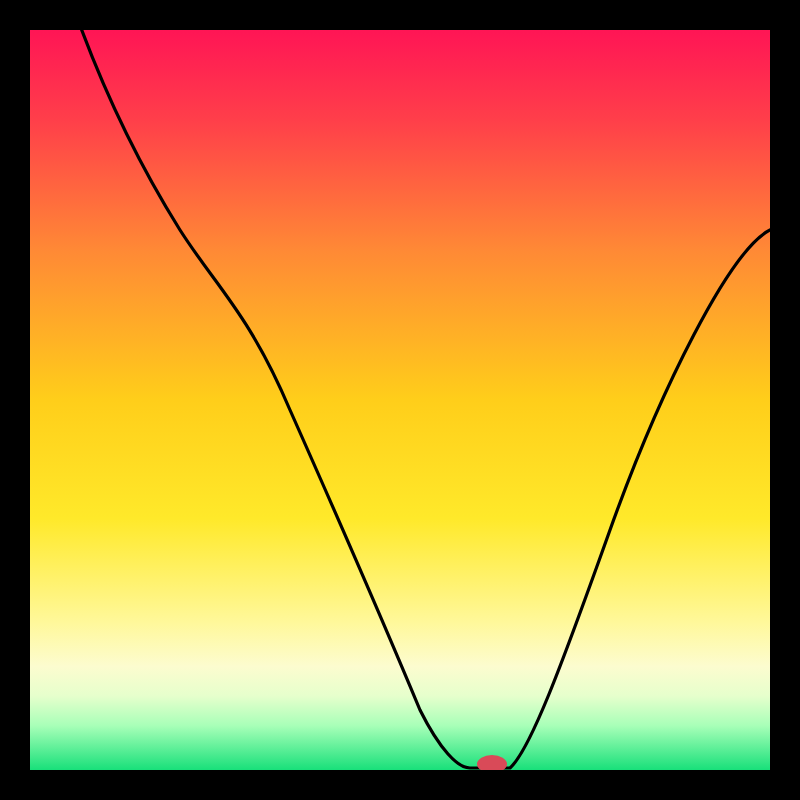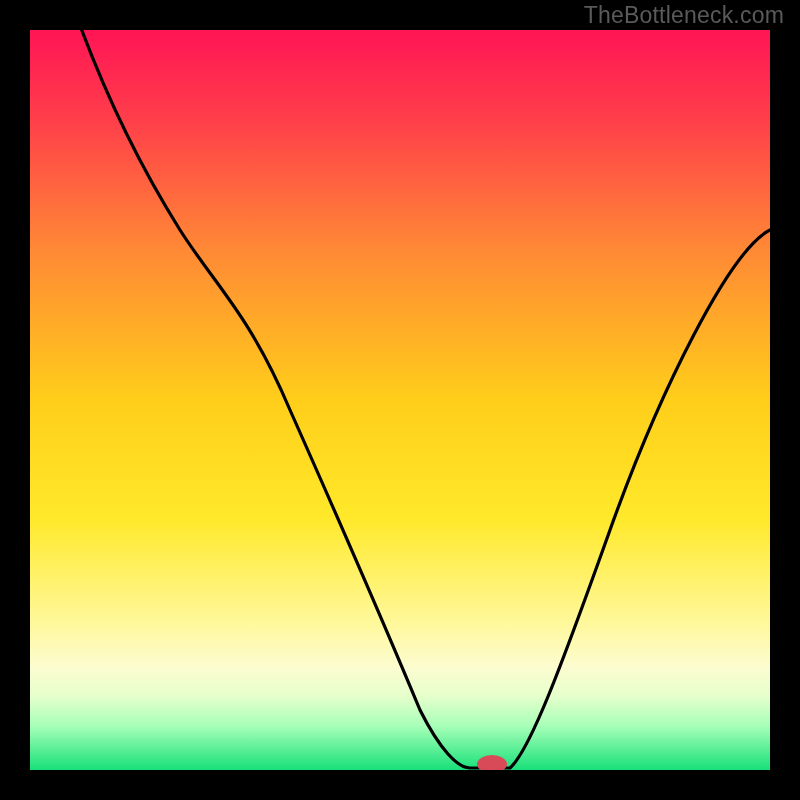--- a/index.html
+++ b/index.html
@@ -34,21 +34,20 @@
     overflow: hidden;
   }
   .plot-area svg {
     display: block;
   }
 </style>
 </head>
 <body>
 
 <div class="frame">
-  <div class="watermark">TheBottleneck.com</div>
 
   <div class="plot-area">
     <svg viewBox="0 0 740 740" width="740" height="740" xmlns="http://www.w3.org/2000/svg">
       <defs>
         <linearGradient id="bg-grad" x1="0" y1="0" x2="0" y2="1">
             <stop offset="0%" stop-color="#ff1555"></stop>
             <stop offset="12%" stop-color="#ff3e4a"></stop>
             <stop offset="30%" stop-color="#ff8a35"></stop>
             <stop offset="50%" stop-color="#ffce1a"></stop>
             <stop offset="66%" stop-color="#ffe92a"></stop>

